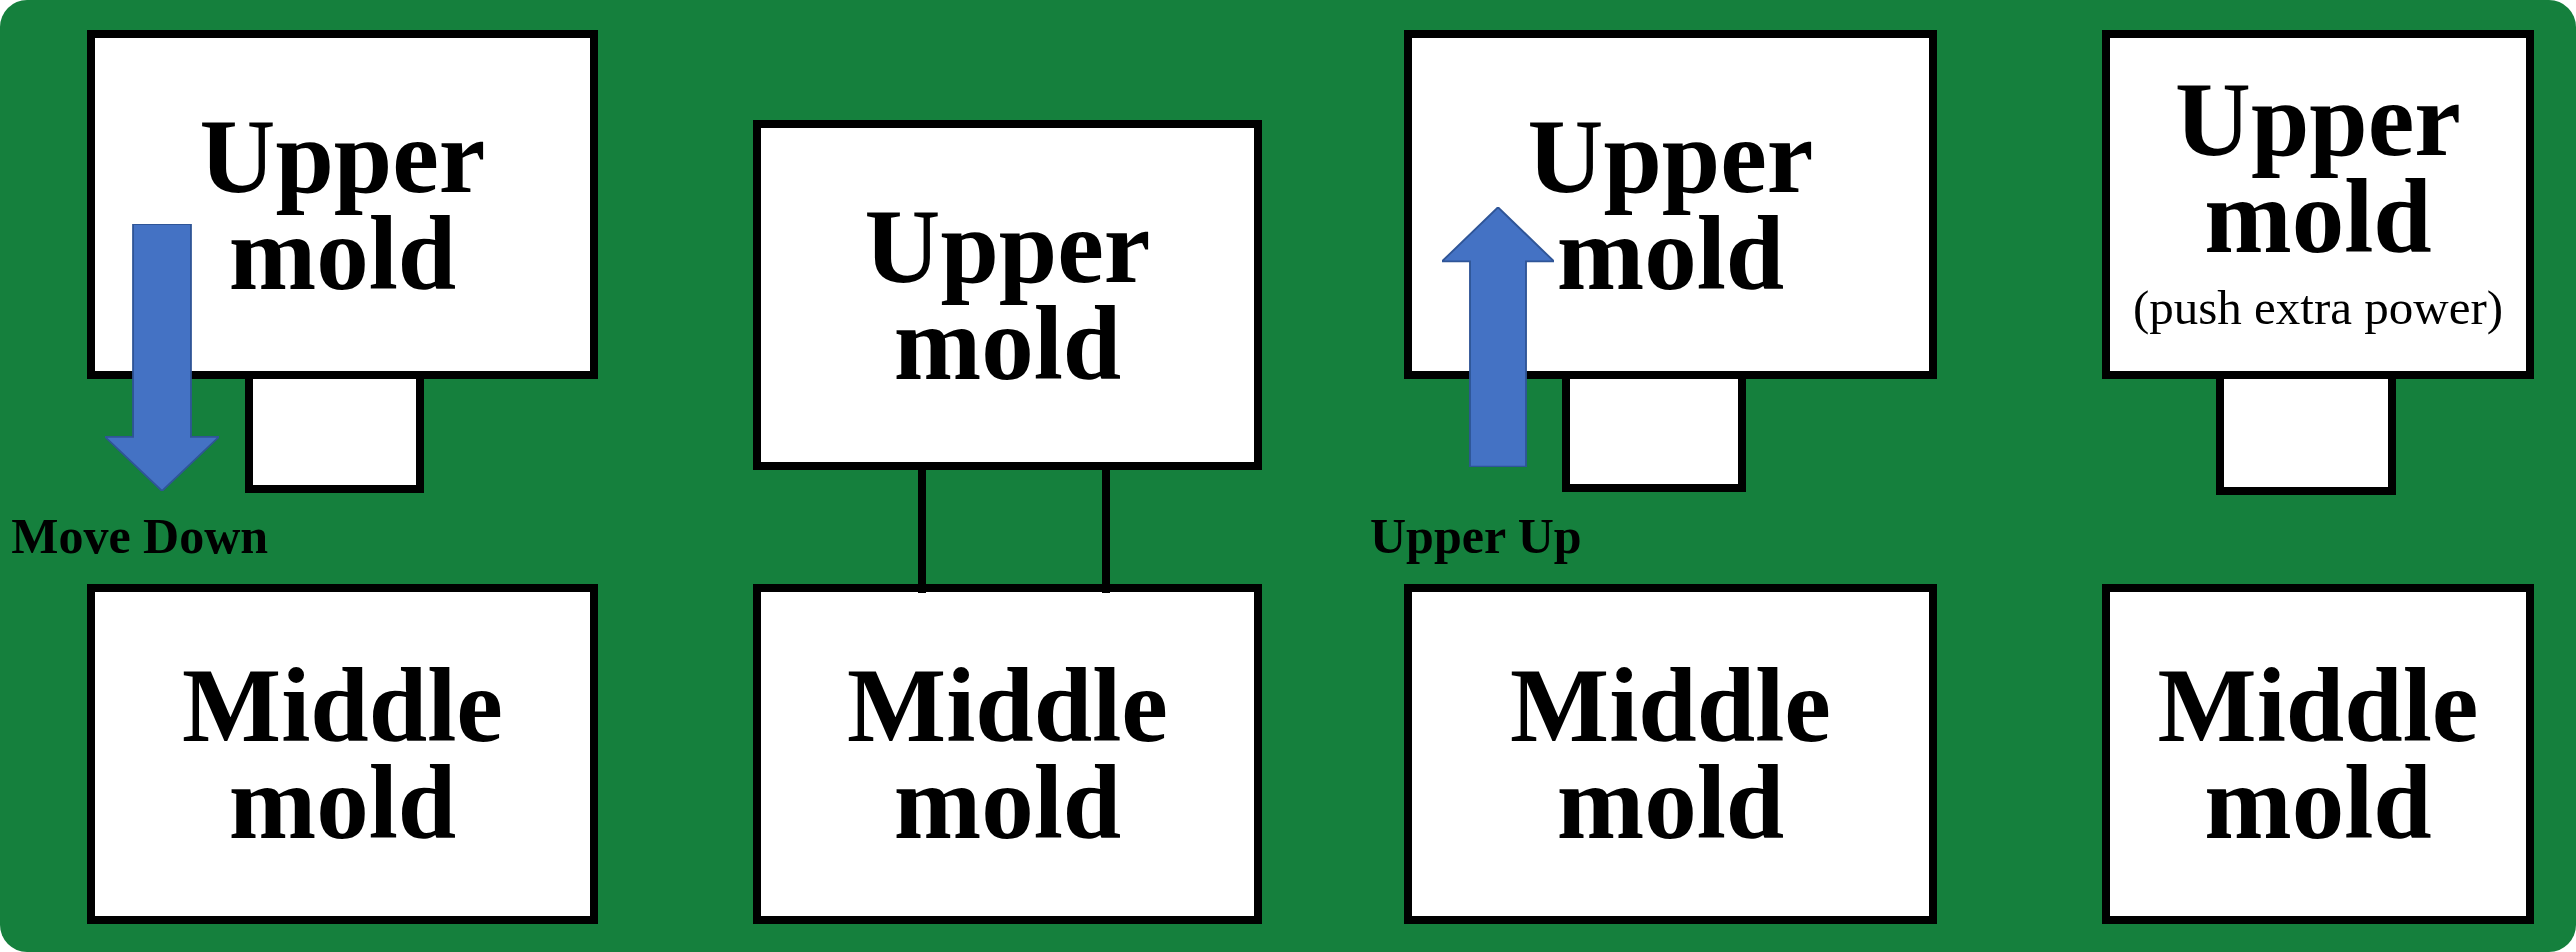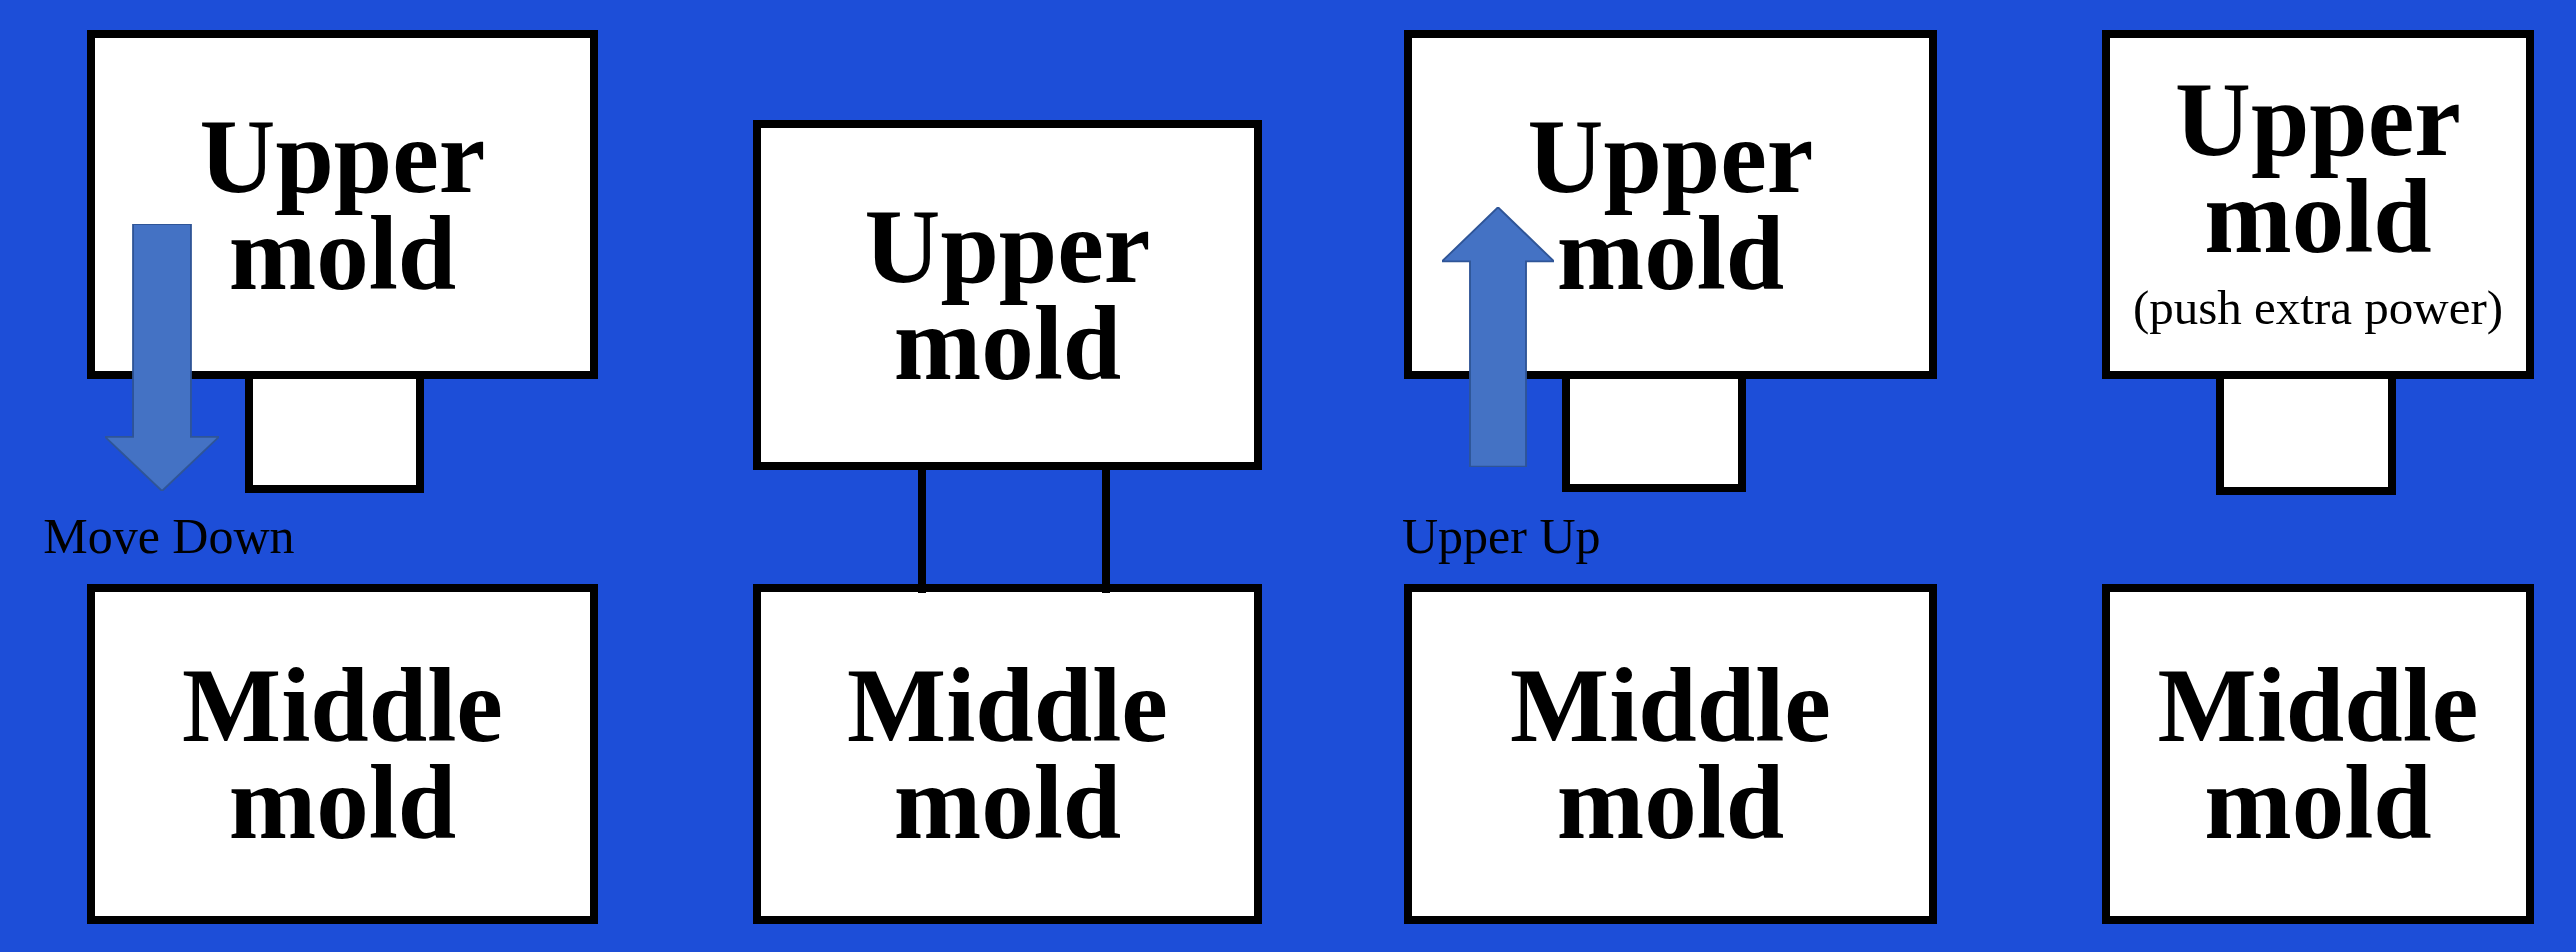--- a/index.html
+++ b/index.html
@@ -1,22 +1,23 @@
 <!DOCTYPE html>
 <html style="font-size:15px"><head>
 <meta charset="utf-8">
 <style>
   html,body{margin:0;padding:0;background:#ffffff;}
   .canvas{
     position:relative;
     width:2576px;height:952px;
-    background:#1d4ed8;
+    background:#15803d;
     font-family:"Liberation Serif","DejaVu Serif",serif;
     color:#000;
     overflow:hidden;
+    border-radius:27px;
   }
   .box{
     position:absolute;
     background:#ffffff;
     border:8.4px solid #000;
     box-sizing:border-box;
     display:flex;
     align-items:center;
     justify-content:center;
     text-align:center;
@@ -34,26 +35,25 @@
   .stub-open{
     position:absolute;
     border-left:8.4px solid #000;
     border-right:8.4px solid #000;
     box-sizing:border-box;
     background:transparent;
     z-index:2;
   }
   .action{
     position:absolute;
-    font-weight:400;
+    font-weight:700;
     font-size:50px;
     line-height:54px;
     white-space:nowrap;
     z-index:3;
-    margin-left:32px;
   }
   .arrow{position:absolute;z-index:4;}
   .arrow polygon{fill:#4472C4;stroke:#2F5597;stroke-width:2;}
 </style>
 </head>
 <body>
 
 <div class="canvas">
 
   <div class="box" style="left:87px;top:30px;width:511px;height:349px;">

